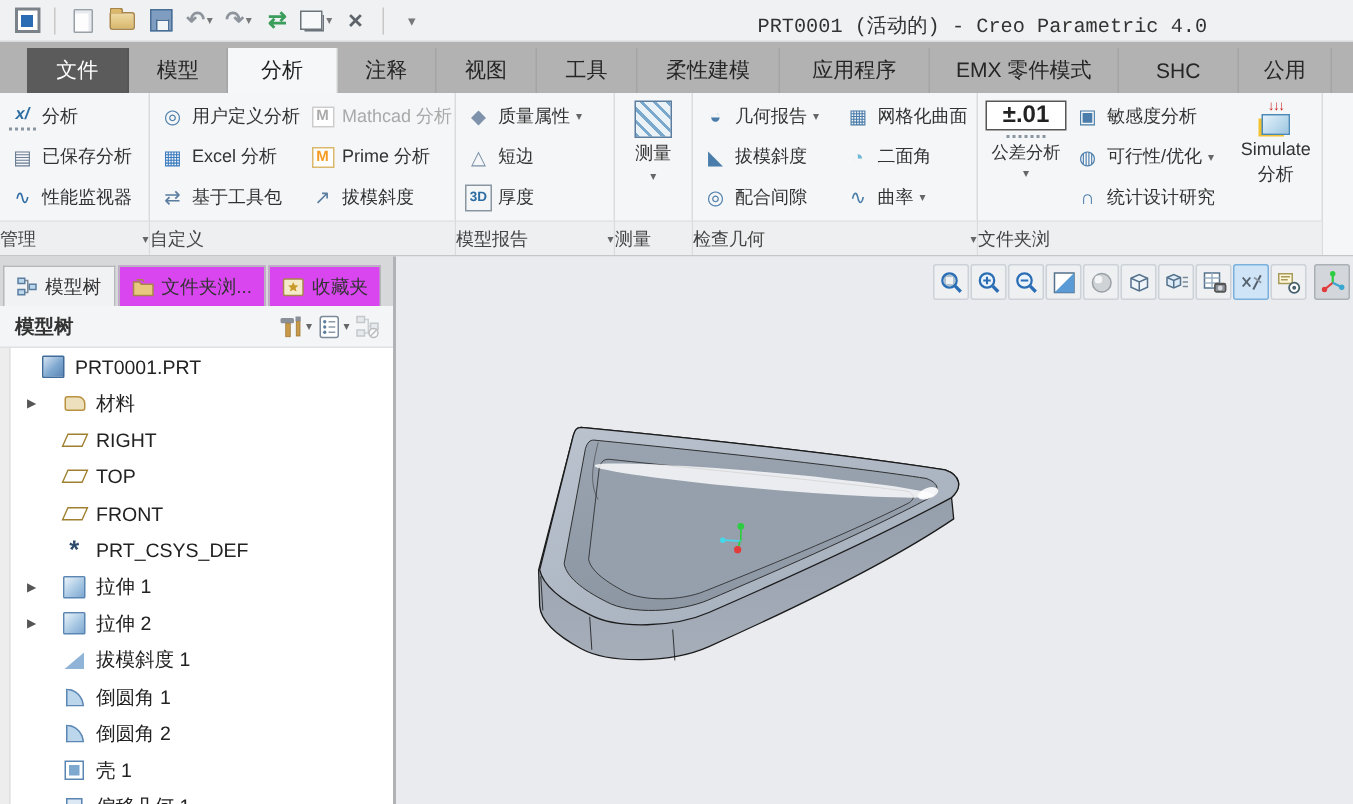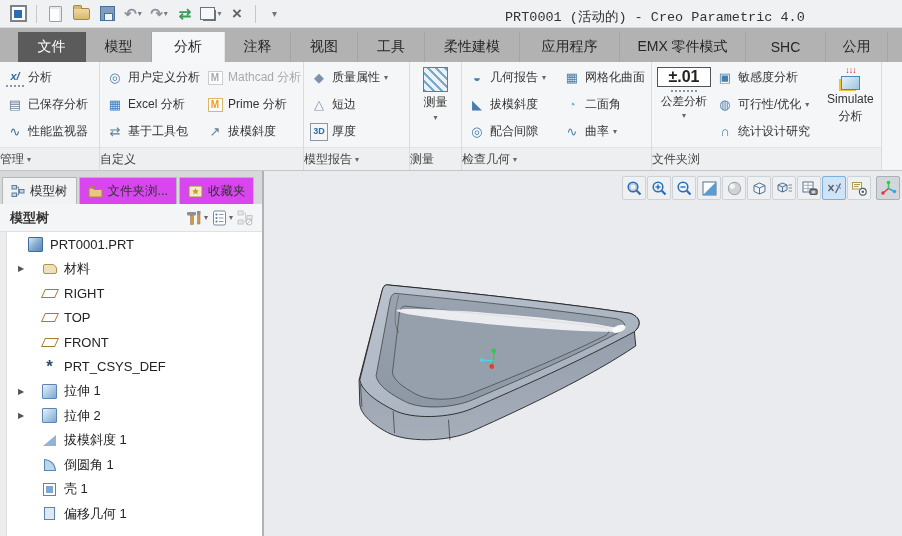--- a/index.html
+++ b/index.html
@@ -30,21 +30,21 @@
   .rtab.file { background:#5b5b5b; color:#fff; }
   .rtab.active { background:#f6f7f8; color:#1e1e1e; }
 
   
   #ribbon { position:absolute; left:0; top:62px; width:902px; height:109px; background:#f5f6f7; border-bottom:1px solid #c4c6c8; display:flex; }
   .rgroup { display:flex; flex-direction:column; border-right:1px solid #d9dbdd; }
   .rgc { flex:1; display:flex; padding:2px 3px 0 3px; }
   .rcol { display:flex; flex-direction:column; }
   .rbtn { height:27px; display:flex; align-items:center; gap:4px; padding:0 3px; white-space:nowrap; color:#333; }
   .rbtn.disabled { color:#a9a9a9; }
-  .rlabel { height:23px; display:flex; align-items:center; justify-content:flex-start; gap:3px; font-size:12px; color:#444; background:#eeeff0; border-top:1px solid #e2e3e4; white-space:nowrap; }
+  .rlabel { height:23px; display:flex; align-items:center; justify-content:space-between; gap:3px; font-size:12px; color:#444; background:#eeeff0; border-top:1px solid #e2e3e4; white-space:nowrap; }
   .bigbtn { display:flex; flex-direction:column; align-items:center; justify-content:flex-start; padding:3px 4px 0 4px; gap:2px; color:#333; white-space:nowrap; }
   .ic { width:18px; height:18px; display:flex; align-items:center; justify-content:center; font-size:13px; flex:0 0 18px; line-height:1; }
   .arr { font-size:8px; color:#666; }
   .mbox { border:1px solid #bbb; background:#fff; font-weight:bold; font-size:10px; width:15px; height:14px; display:flex; align-items:center; justify-content:center; }
   .ruler-ic { width:25px; height:25px; border:1px solid #5a7da0; background:repeating-linear-gradient(45deg,#7aa7cc 0 2px,#eaf1f7 2px 6px); }
   .tol-ic { border:1px solid #555; padding:0 10px; font-weight:bold; font-size:16px; background:#fff; color:#222; }
   .tol-ruler { width:26px; border-bottom:2px dotted #8a95a2; height:3px; }
   .sim-arrows { color:#cc2222; font-size:9px; letter-spacing:-1px; font-weight:bold; line-height:7px; }
   .sim-cube { width:19px; height:14px; background:linear-gradient(135deg,#e4f2fb,#9cc6e0); border:1px solid #4a89b8; box-shadow:-3px 2px 0 -1px #f2c230; }
 
@@ -454,20 +454,28 @@
         </span>
         <span>拔模斜度 1</span>
       </div>
     <div class="trow">
         <span class="texp"></span>
         <span class="tind"></span>
         <span class="ti">
           <span class="ti-round"></span>
         </span>
         <span>倒圆角 1</span>
+      </div>
+    <div class="trow">
+        <span class="texp"></span>
+        <span class="tind"></span>
+        <span class="ti">
+          <span class="ti-round"></span>
+        </span>
+        <span>倒圆角 2</span>
       </div>
     <div class="trow">
         <span class="texp"></span>
         <span class="tind"></span>
         <span class="ti">
           <span class="ti-shell">
             <i></i>
           </span>
         </span>
         <span>壳 1</span>

